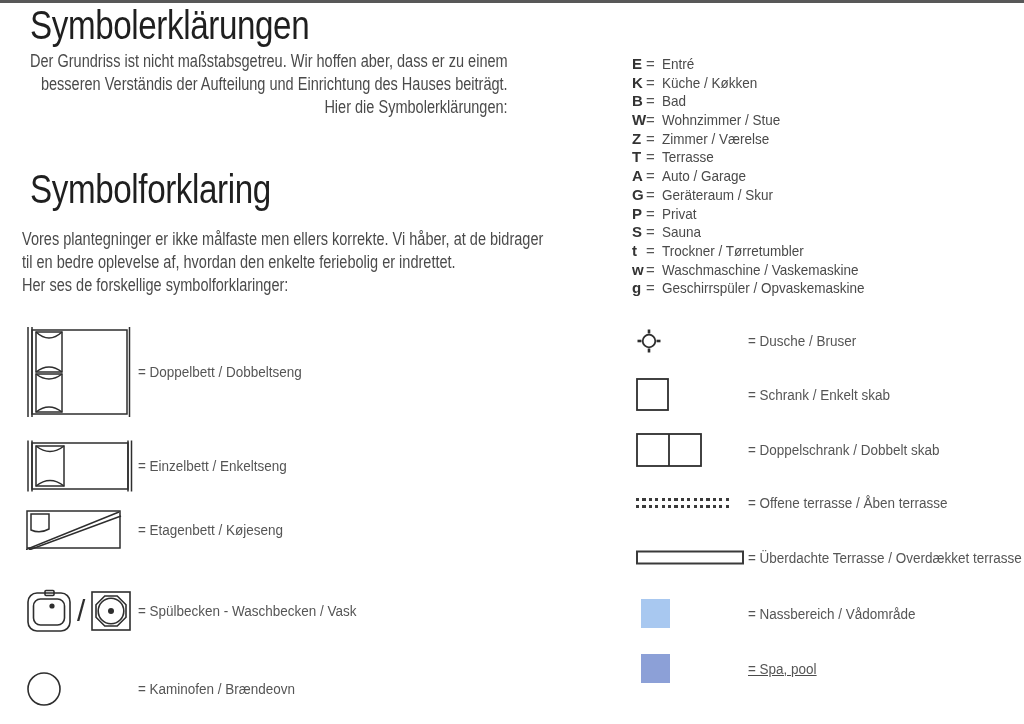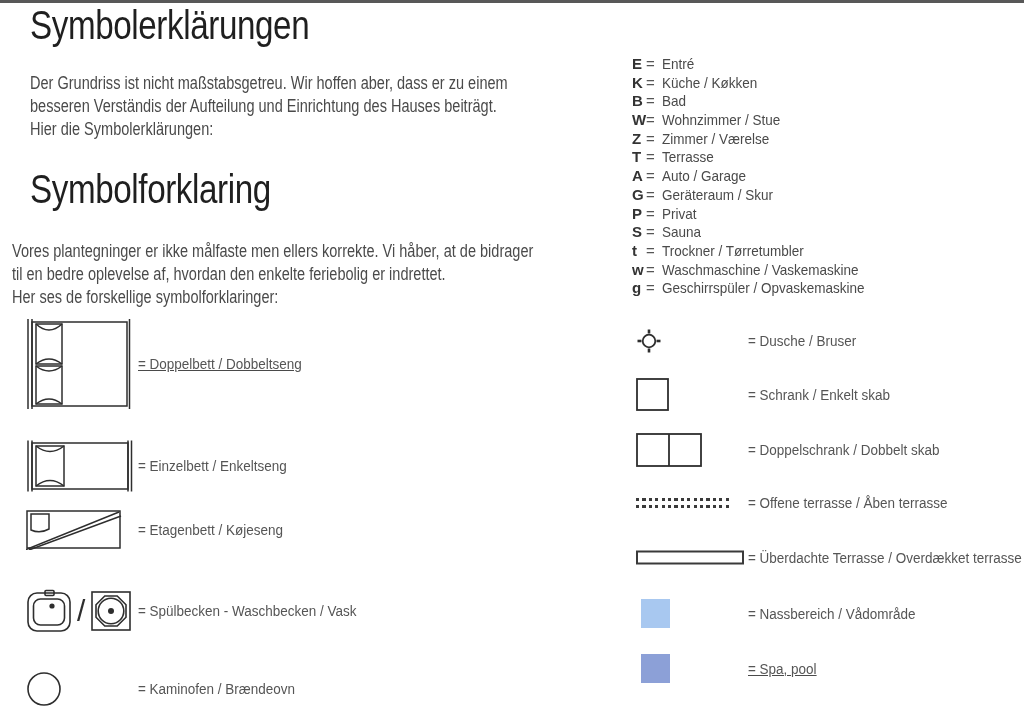--- a/index.html
+++ b/index.html
@@ -43,28 +43,28 @@
   }
   .dash-line:last-child{margin-bottom:0;}
   .swatch{width:29px;height:29px;margin-left:5px;}
 </style>
 </head>
 <body>
 
 <div class="topbar"></div>
 
 <h1 class="h1" style="left:30px;top:2px;">Symbolerklärungen</h1>
-<div class="para" style="left:30px;top:72px;">
+<div class="para" style="left:30px;top:50px;text-align:right;">
   <div class="line">Der Grundriss ist nicht maßstabsgetreu. Wir hoffen aber, dass er zu einem</div>
   <div class="line">besseren Verständis der Aufteilung und Einrichtung des Hauses beiträgt.</div>
   <div class="line">Hier die Symbolerklärungen:</div>
 </div>
 
 <h1 class="h1" style="left:30px;top:166px;">Symbolforklaring</h1>
-<div class="para" style="left:12px;top:228px;margin-top:12px;">
+<div class="para" style="left:22px;top:228px;">
   <div class="line">Vores plantegninger er ikke målfaste men ellers korrekte. Vi håber, at de bidrager</div>
   <div class="line">til en bedre oplevelse af, hvordan den enkelte feriebolig er indrettet.</div>
   <div class="line">Her ses de forskellige symbolforklaringer:</div>
 </div>
 
 <div class="abbr-list">
   <div class="abbr-row">
       <span class="abbr-letter">E</span>
       <span class="abbr-eq">=</span>
       <span class="abbr-label">Entré</span>
@@ -124,21 +124,21 @@
       <span class="abbr-eq">=</span>
       <span class="abbr-label">Waschmaschine / Vaskemaskine</span>
     </div>
   <div class="abbr-row">
       <span class="abbr-letter">g</span>
       <span class="abbr-eq">=</span>
       <span class="abbr-label">Geschirrspüler / Opvaskemaskine</span>
     </div>
 </div>
 
-<div class="sym-row left" style="top:319px;height:90px;text-decoration:underline;">
+<div class="sym-row left" style="top:327px;height:90px;">
   <div class="icon-wrap">
     <svg width="106" height="92" viewBox="0 0 106 92" fill="none" stroke="#2e2e2e" stroke-width="1.5">
       <line x1="2" y1="1" x2="2" y2="91"></line>
       <line x1="6" y1="1" x2="6" y2="91"></line>
       <rect x="6" y="4" width="95" height="84"></rect>
       <line x1="103.5" y1="1" x2="103.5" y2="91"></line>
       <rect x="10" y="6" width="26" height="40"></rect>
       <path d="M10,6 Q23,18 36,6"></path>
       <path d="M10,46 Q23,36 36,46"></path>
       <rect x="10" y="48" width="26" height="38"></rect>

